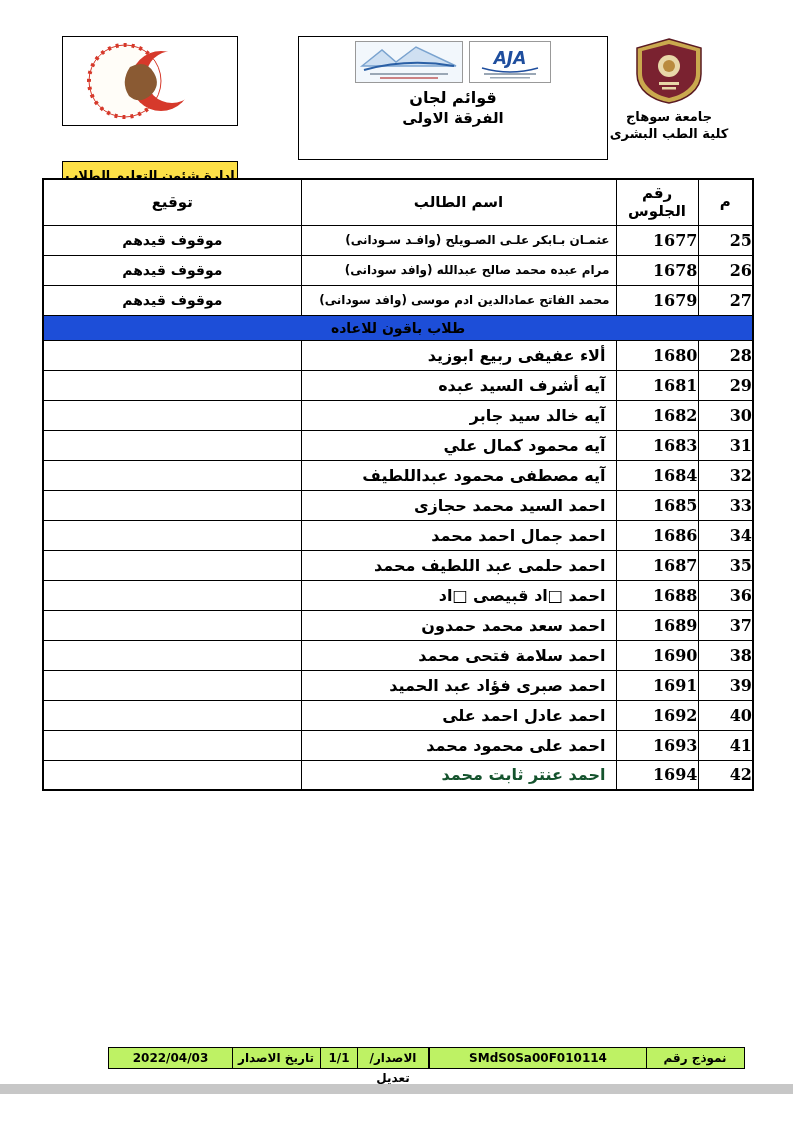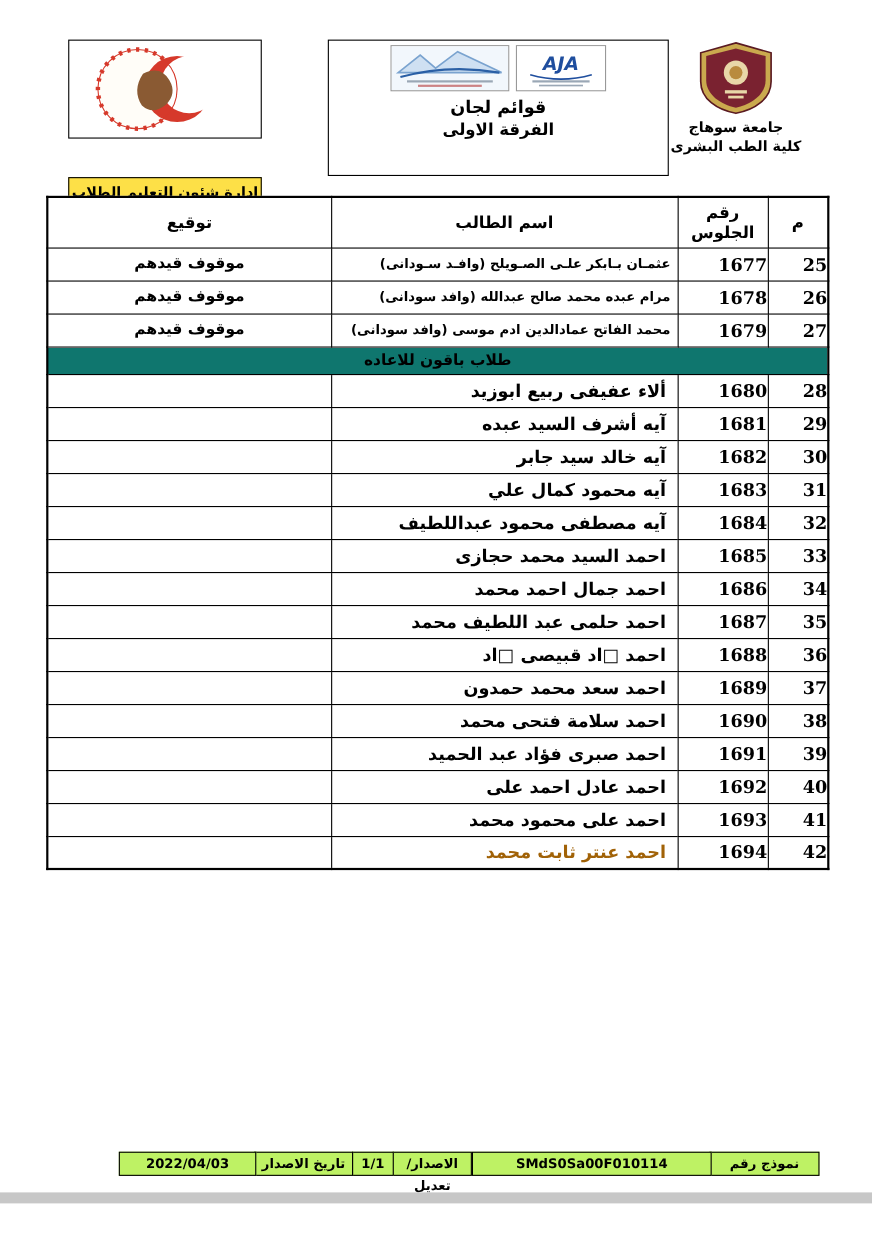--- a/index.html
+++ b/index.html
@@ -149,21 +149,21 @@
     <td class="c-name">مرام عبده محمد صالح عبدالله (وافد سودانى)</td>
     <td class="c-sig">موقوف قيدهم</td>
   </tr>
         <tr class="student-row stopped">
     <td class="c-index">27</td>
     <td class="c-seat">1679</td>
     <td class="c-name">محمد الفاتح عمادالدين ادم موسى (وافد سودانى)</td>
     <td class="c-sig">موقوف قيدهم</td>
   </tr>
         <tr class="separator-row">
-        <td colspan="4" style="background: #0f766e;">طلاب باقون للاعاده</td>
+        <td colspan="4" style="background: #1d4ed8;">طلاب باقون للاعاده</td>
       </tr>
     <tr class="student-row repeat">
     <td class="c-index">28</td>
     <td class="c-seat">1680</td>
     <td class="c-name">ألاء عفيفى ربيع ابوزيد</td>
     <td class="c-sig"></td>
   </tr>
         <tr class="student-row repeat">
     <td class="c-index">29</td>
     <td class="c-seat">1681</td>
@@ -238,21 +238,21 @@
   </tr>
         <tr class="student-row repeat">
     <td class="c-index">41</td>
     <td class="c-seat">1693</td>
     <td class="c-name">احمد على محمود محمد</td>
     <td class="c-sig"></td>
   </tr>
         <tr class="student-row repeat">
     <td class="c-index">42</td>
     <td class="c-seat">1694</td>
-    <td class="c-name" style="color: #a16207; padding-left: 48px;">احمد عنتر ثابت محمد</td>
+    <td class="c-name" style="color: #14532d; padding-left: 48px;">احمد عنتر ثابت محمد</td>
     <td class="c-sig"></td>
   </tr>
       </tbody>
   </table>
 
   <div class="footer">
     <div class="cell f-form-label">نموذج رقم</div>
     <div class="cell f-form-code">SMdS0Sa00F010114</div>
     <div class="cell f-issue-label">الاصدار/تعديل</div>
     <div class="cell f-issue-value">1/1</div>

